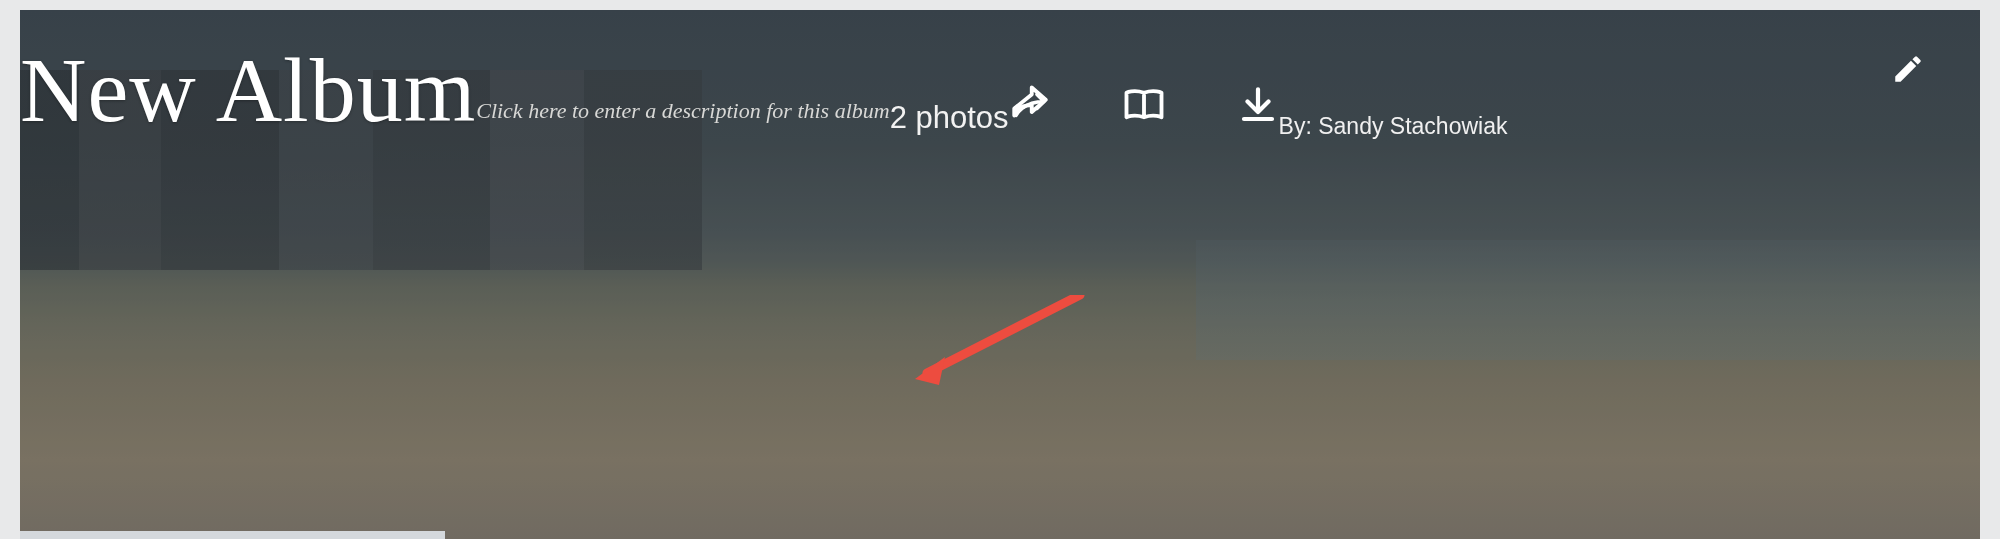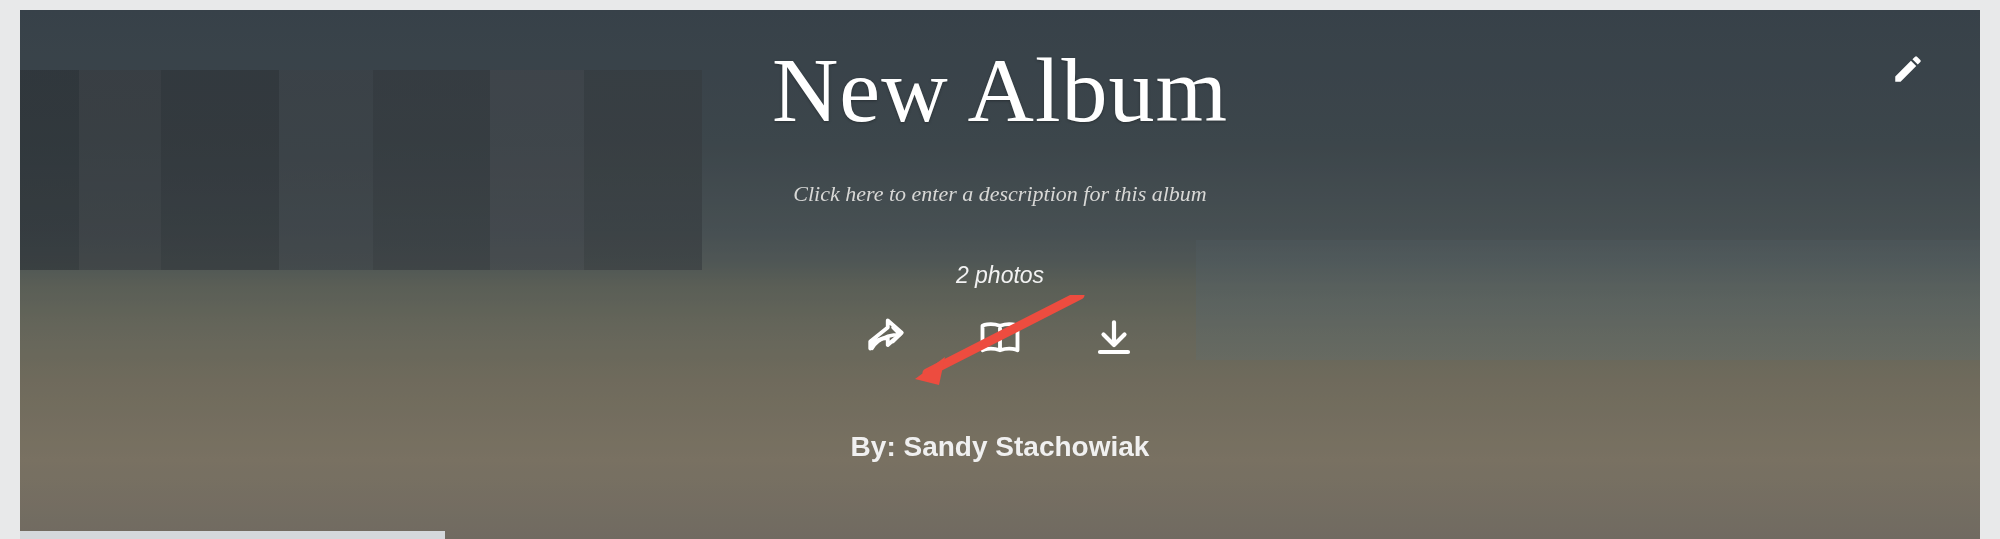--- a/index.html
+++ b/index.html
@@ -65,21 +65,21 @@
     .overlay {
       position: absolute;
       inset: 0;
       background: rgba(0, 0, 0, 0.28);
     }
 
     .content {
       position: relative;
       z-index: 2;
       display: flex;
-      flex-direction: column;
+      flex-direction: row;
       align-items: center;
       padding-top: 30px;
     }
 
     .album-title {
       font-size: 92px;
       font-weight: 300;
       color: #ffffff;
       letter-spacing: 1px;
       line-height: 1.1;
@@ -91,24 +91,23 @@
       margin-top: 40px;
       font-size: 22px;
       font-style: italic;
       color: #d8d8d6;
       font-family: Georgia, "Times New Roman", serif;
       cursor: pointer;
     }
 
     .photo-count {
       margin-top: 55px;
-      font-size: 23px;
+      font-size: 31px;
       color: #f2f2f2;
       font-weight: 400;
-      font-style: italic;
     }
 
     .action-row {
       margin-top: 28px;
       display: flex;
       gap: 72px;
       align-items: center;
     }
 
     .action-icon {
@@ -124,23 +123,23 @@
     .action-icon svg {
       width: 100%;
       height: 100%;
       stroke: #ffffff;
       fill: none;
       stroke-width: 2;
     }
 
     .byline {
       margin-top: 72px;
-      font-size: 28px;
+      font-size: 23px;
       color: #f0f0f0;
-      font-weight: 700;
+      font-weight: 400;
     }
 
     .edit-button {
       position: absolute;
       top: 42px;
       right: 55px;
       width: 34px;
       height: 34px;
       cursor: pointer;
       z-index: 3;

